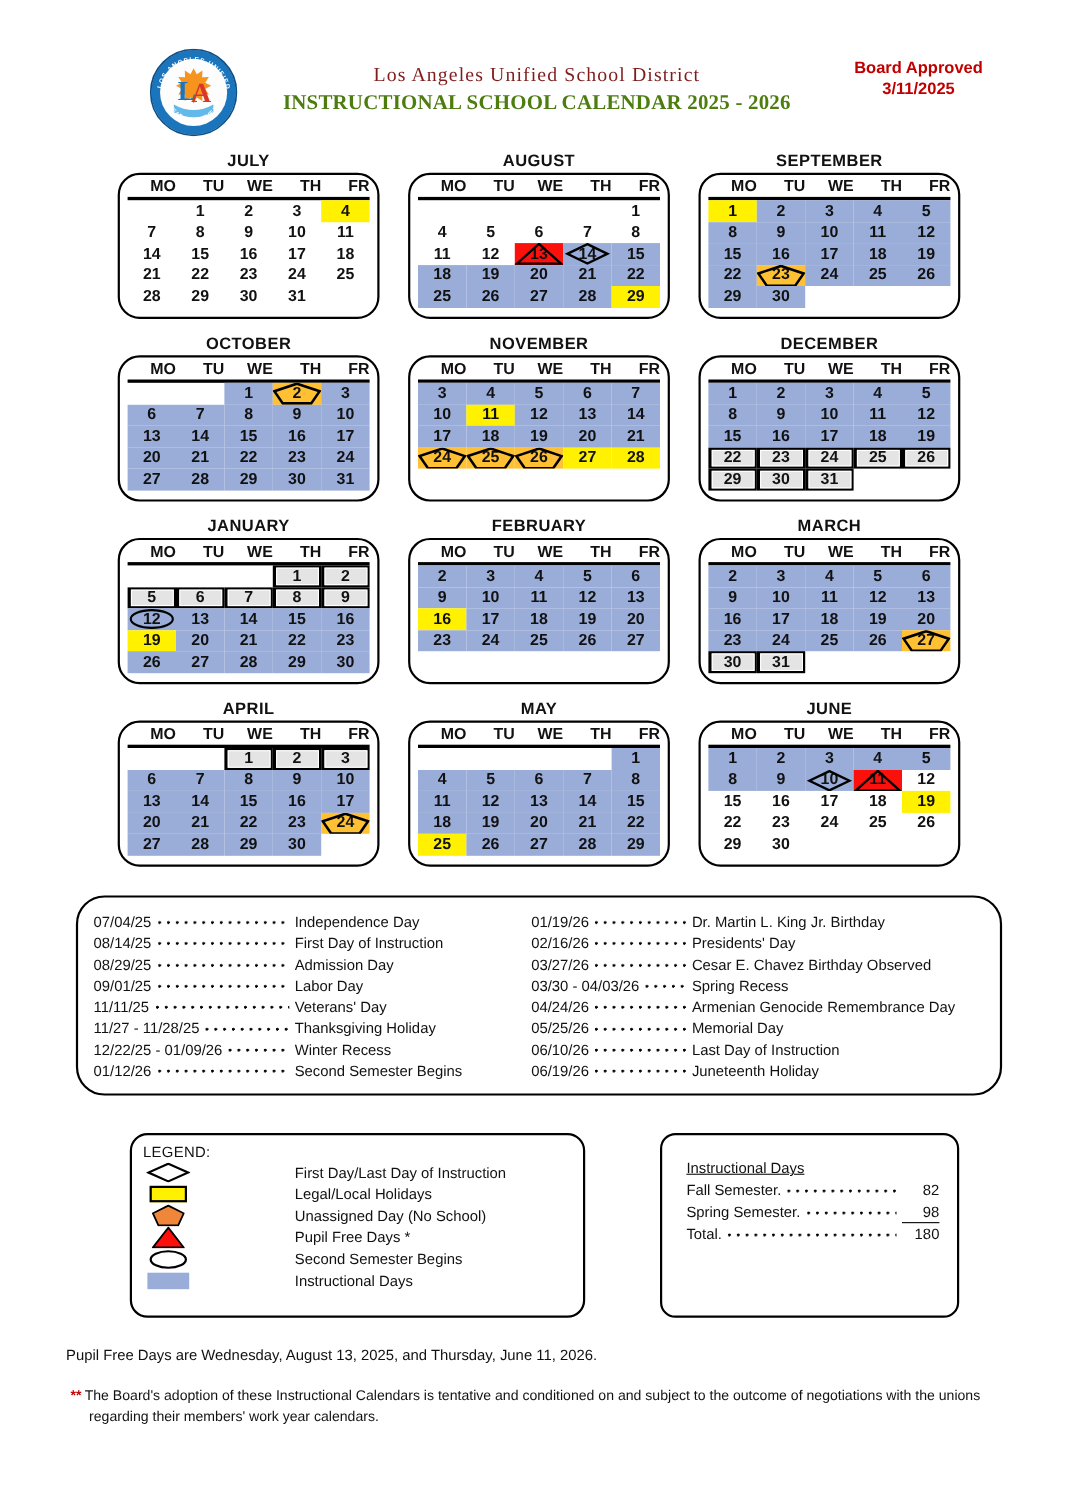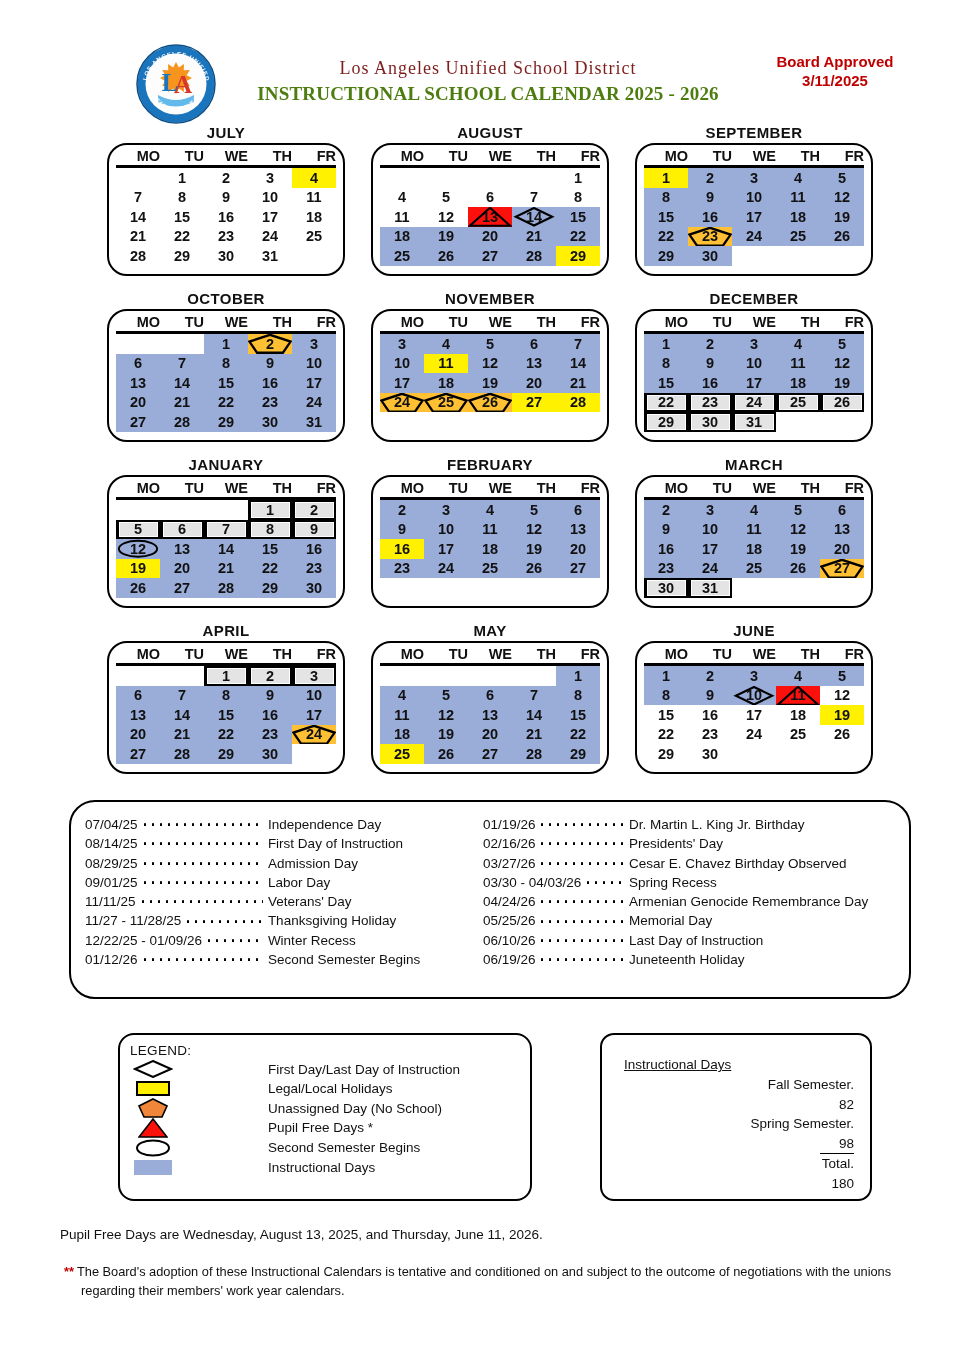--- a/index.html
+++ b/index.html
@@ -10,21 +10,21 @@
   
   header { display:flex; align-items:flex-start; padding:44px 70px 0 136px; }
   .logo { width:80px; height:80px; flex:0 0 auto; }
   .titles { flex:1; text-align:center; margin-top:14px; font-family:"Liberation Serif", serif; }
   .district { font-size:18px; letter-spacing:1px; color:#7f1d1d; }
   .caltitle { font-size:19px; font-weight:bold; letter-spacing:.2px; margin-top:4px; color:#4d7c0f; }
   .approved { width:150px; text-align:center; margin-top:8px; color:#c00000; font-weight:bold; font-size:15px; line-height:19px; }
 
   
   .months { display:grid; grid-template-columns:repeat(3,238px); column-gap:26px; row-gap:14px;
-            justify-content:center; }
+            justify-content:center; margin-top:14px; }
   .mtitle { text-align:center; font-size:15px; font-weight:bold; letter-spacing:.4px; margin-bottom:2px; }
   .mbox { border:2.5px solid #000; border-radius:20px; padding:3px 7px 5px; height:133px; background:#fff; }
   .wkrow { display:grid; grid-template-columns:repeat(5,1fr); border-bottom:3px solid #000; padding-bottom:1px; }
   .wk { text-align:right; font-weight:bold; font-size:14.5px; }
   .days { display:grid; grid-template-columns:repeat(5,1fr); }
   .cell { height:19.5px; position:relative; display:flex; align-items:center; justify-content:center; }
   .num { font-size:14.5px; font-weight:600; position:relative; z-index:2; }
   .cell.inst { background:#9AACD8; }
   .cell.hol  { background:#FFF100; }
   .cell.una  { background:#FFC133; }
@@ -32,21 +32,21 @@
   .cell.fld  { background:#9AACD8; }
   .cell.ssb  { background:#9AACD8; }
   .cell.rec  { background:#000; }
   .recinner { position:absolute; inset:2px 2.5px; background:#E4E4E4; border:1px solid #fff;
               display:flex; align-items:center; justify-content:center; z-index:1; }
   .recinner .num { z-index:2; }
   .mark { position:absolute; left:0; top:0; width:100%; height:100%; z-index:3; pointer-events:none; }
 
   
   .holidays-box { width:842px; margin:26px auto 0; border:2.5px solid #000; border-radius:26px;
-                  padding:13px 12px 28px 14px; display:flex; }
+                  padding:13px 12px 11px 14px; display:flex; }
   .hcol { font-size:13.5px; line-height:19.3px; }
   .hcol.left  { width:49%; padding-right:10px; }
   .hcol.right { width:51%; }
   .hrow { display:flex; align-items:baseline; }
   .hdate { white-space:nowrap; }
   .dots { flex:1; height:5px; margin:0 5px; align-self:center;
           background-image:radial-gradient(circle at 2px 2.6px,#000 1.15px,transparent 1.45px);
           background-size:8px 5px; background-repeat:repeat-x; }
   .hname { white-space:nowrap; }
   .hcol.left  .hname { width:205px; }
@@ -60,21 +60,21 @@
   .lswatch { width:46px; display:flex; justify-content:center; align-items:center; }
   .llabel { margin-left:92px; font-size:13.5px; }
   .sw-hol  { width:34px; height:15px; background:#FFF100; border:2px solid #000; }
   .sw-rec  { width:38px; height:17px; background:#000; position:relative; }
   .sw-rec div { position:absolute; inset:2.5px; background:#E4E4E4; border:1px solid #fff; }
   .sw-inst { width:38px; height:15px; background:#9AACD8; }
 
   .instr-box { width:272px; border:2px solid #000; border-radius:14px; margin-left:68px;
                padding:22px 16px 0 22px; height:168px; }
   .instr-title { font-size:13.5px; text-decoration:underline; margin-bottom:3px; }
-  .irow { display:flex; align-items:flex-end; font-size:13.5px; line-height:19.5px;flex-direction:column; }
+  .irow { display:flex; align-items:flex-start; font-size:13.5px; line-height:19.5px; }
   .ilabel { white-space:nowrap; }
   .ivalue { width:34px; text-align:right; }
   .ivalue.sum { border-bottom:1.8px solid #000; }
 
   
   .notes { margin:24px 40px 0 60px; font-size:13.5px; line-height:20px; }
   .board-note { margin:17px 70px 0 64px; font-size:12.8px; line-height:19px;
                 padding-left:17px; text-indent:-17px; }
   .board-note .stars { color:#c00000; font-weight:bold; margin-right:3px; }
 </style>

